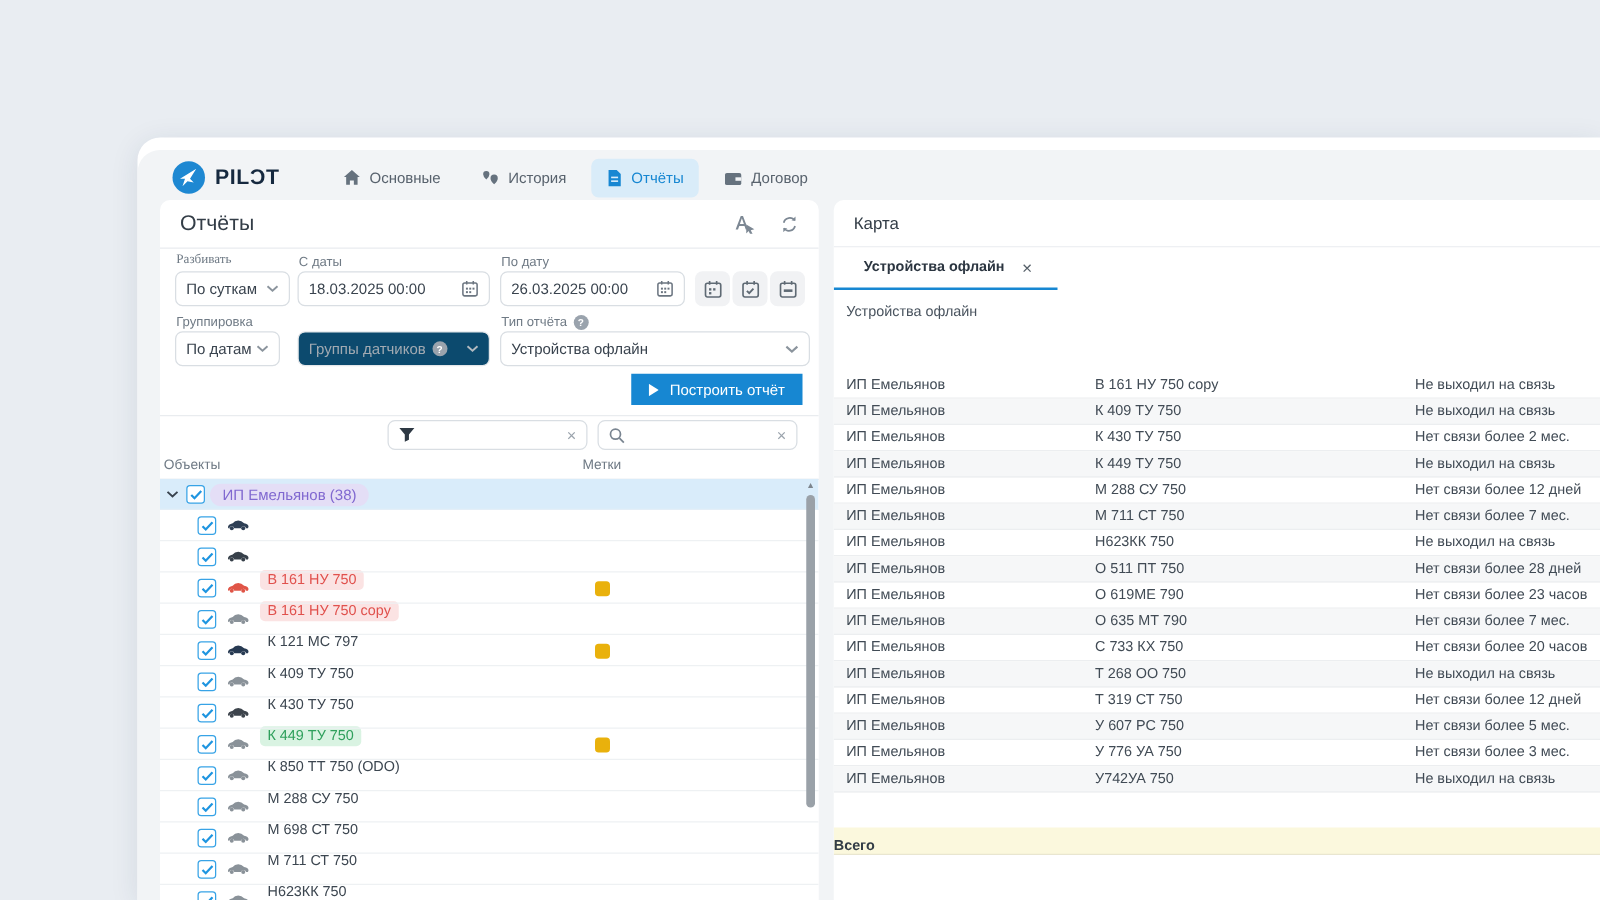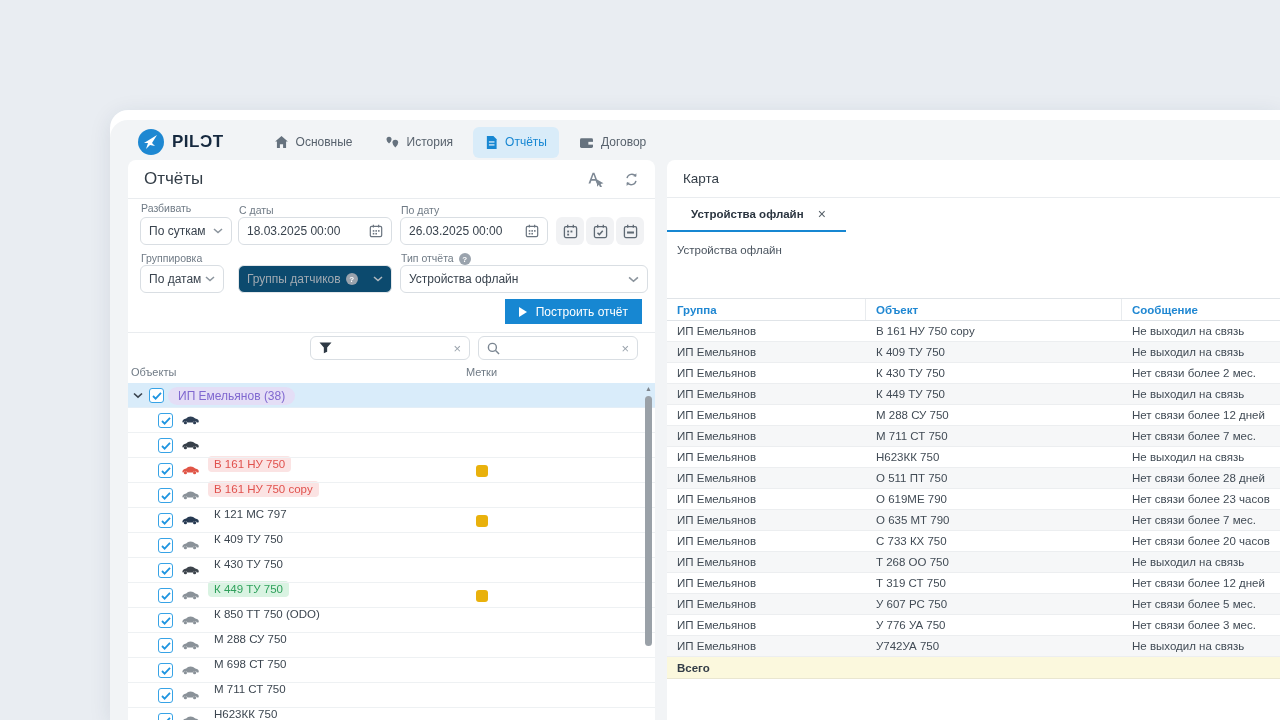--- a/index.html
+++ b/index.html
@@ -65,21 +65,21 @@
   .rtable{position:absolute;left:0;right:0;top:138px;}
   .t-head{display:flex;height:23px;box-sizing:border-box;border-top:1px solid #e0e4e8;border-bottom:1px solid #e0e4e8;font-size:11.5px;font-weight:bold;color:var(--table-header-text);}
   .t-head>div{display:flex;align-items:center;padding-left:10px;box-sizing:border-box;height:100%;cursor:pointer;}
   .c1{width:199px;flex:none;}
   .c2{width:256px;flex:none;}
   .c3{flex:1;}
   .t-head .c1,.t-head .c2{border-right:1px solid #e8ebee;}
   .trow{display:flex;height:21px;align-items:center;border-bottom:1px solid #eceef0;font-size:11.5px;color:#414b55;box-sizing:border-box;}
   .trow>div{padding-left:10px;box-sizing:border-box;white-space:nowrap;overflow:hidden;}
   .t-body .trow:nth-child(even){background:#f6f7f8;}
-  .t-foot{display:flex;height:22px;align-items:center;background:var(--footer-row-bg);border-bottom:1px solid #e9e6d0;font-size:11.5px;font-weight:bold;color:#333d47;padding-left:10px;box-sizing:border-box;}
+  .t-foot{display:flex;height:22px;align-items:flex-end;background:var(--footer-row-bg);border-bottom:1px solid #e9e6d0;font-size:11.5px;font-weight:bold;color:#333d47;box-sizing:border-box;margin-top:28px;}
 </style>
 </head>
 <body>
 
 <div class="card"></div>
 <div class="card-surface"></div>
 
 <div class="navbar">
   <div class="brand">
     <span class="brand-circle">
@@ -143,21 +143,21 @@
         <svg width="15" height="15" viewBox="0 0 16 16" fill="none" stroke="currentColor" stroke-width="1.5">
             <path d="M3.2 6.6 a5.2 5.2 0 0 1 9.4-1.8"></path>
             <path d="M13.2 1.2 v3.4 h-3.4" fill="currentColor" stroke="none"></path>
             <path d="M12.8 9.4 a5.2 5.2 0 0 1-9.4 1.8"></path>
             <path d="M2.8 14.8 v-3.4 h3.4" fill="currentColor" stroke="none"></path>
           </svg>
       </span>
     </span>
   </div>
 
-  <span class="flabel" style="left:13px;top:42px;">Разбивать</span>
+  <span class="flabel" style="left:13px;top:42px;font-family:Liberation Serif, serif;">Разбивать</span>
   <div class="fbox" style="left:12px;top:57px;width:92px;">
     <span>По суткам</span>
     <span class="chev">
         <svg width="10" height="6" viewBox="0 0 10 6">
           <path d="M1 1 l4 3.6 L9 1" fill="none" stroke="#8b949d" stroke-width="1.5"></path>
         </svg>
       </span>
   </div>
   <span class="flabel" style="left:111px;top:44px;">С даты</span>
   <div class="fbox" style="left:110px;top:57px;width:154px;">
@@ -515,25 +515,20 @@
   </div>
   <div class="tabbar">
     <div class="tab">
       <span class="tab-label">Устройства офлайн</span>
       <span class="tab-close">×</span>
     </div>
   </div>
   <div class="report-title">Устройства офлайн</div>
 
   <div class="rtable">
-    <div class="t-head">
-      <div class="c1">Группа</div>
-      <div class="c2">Объект</div>
-      <div class="c3">Сообщение</div>
-    </div>
     <div class="t-body">
       <div class="trow">
           <div class="c1">ИП Емельянов</div>
           <div class="c2">В 161 НУ 750 copy</div>
           <div class="c3">Не выходил на связь</div>
         </div>
         <div class="trow">
           <div class="c1">ИП Емельянов</div>
           <div class="c2">К 409 ТУ 750</div>
           <div class="c3">Не выходил на связь</div>

